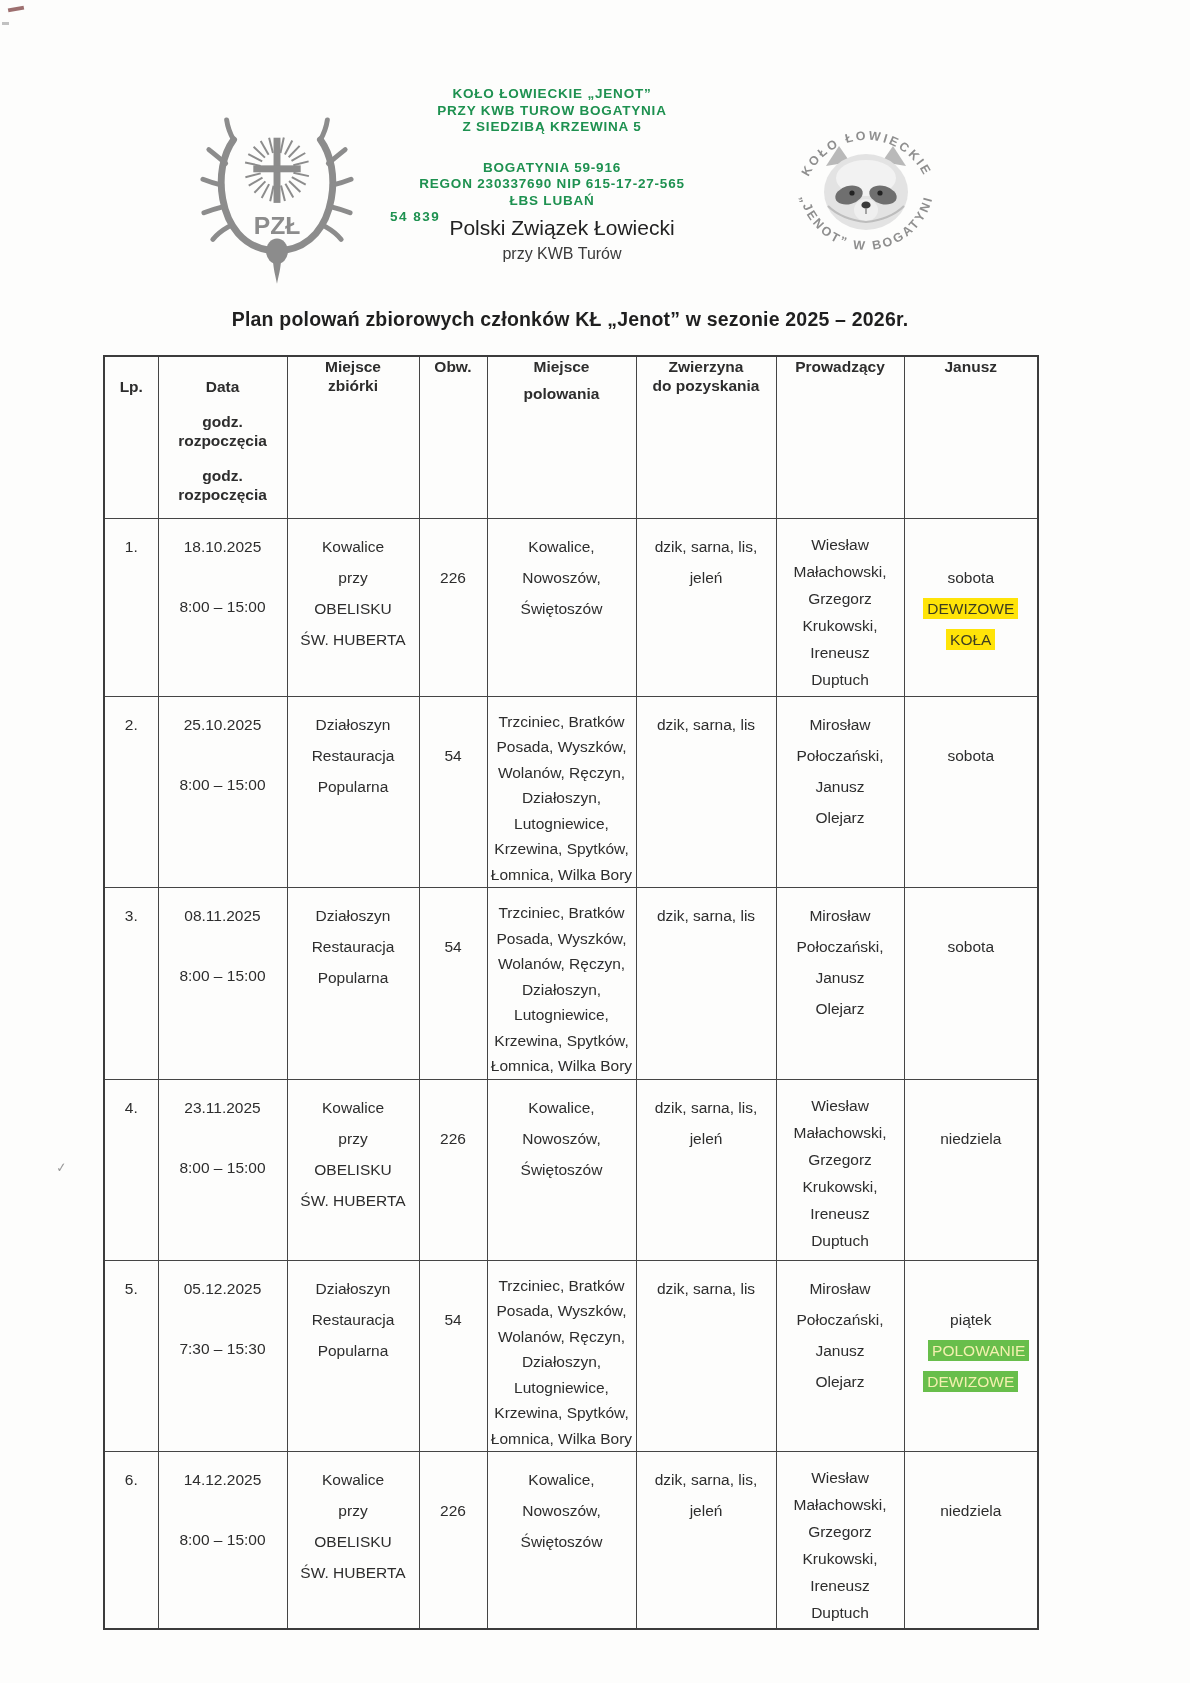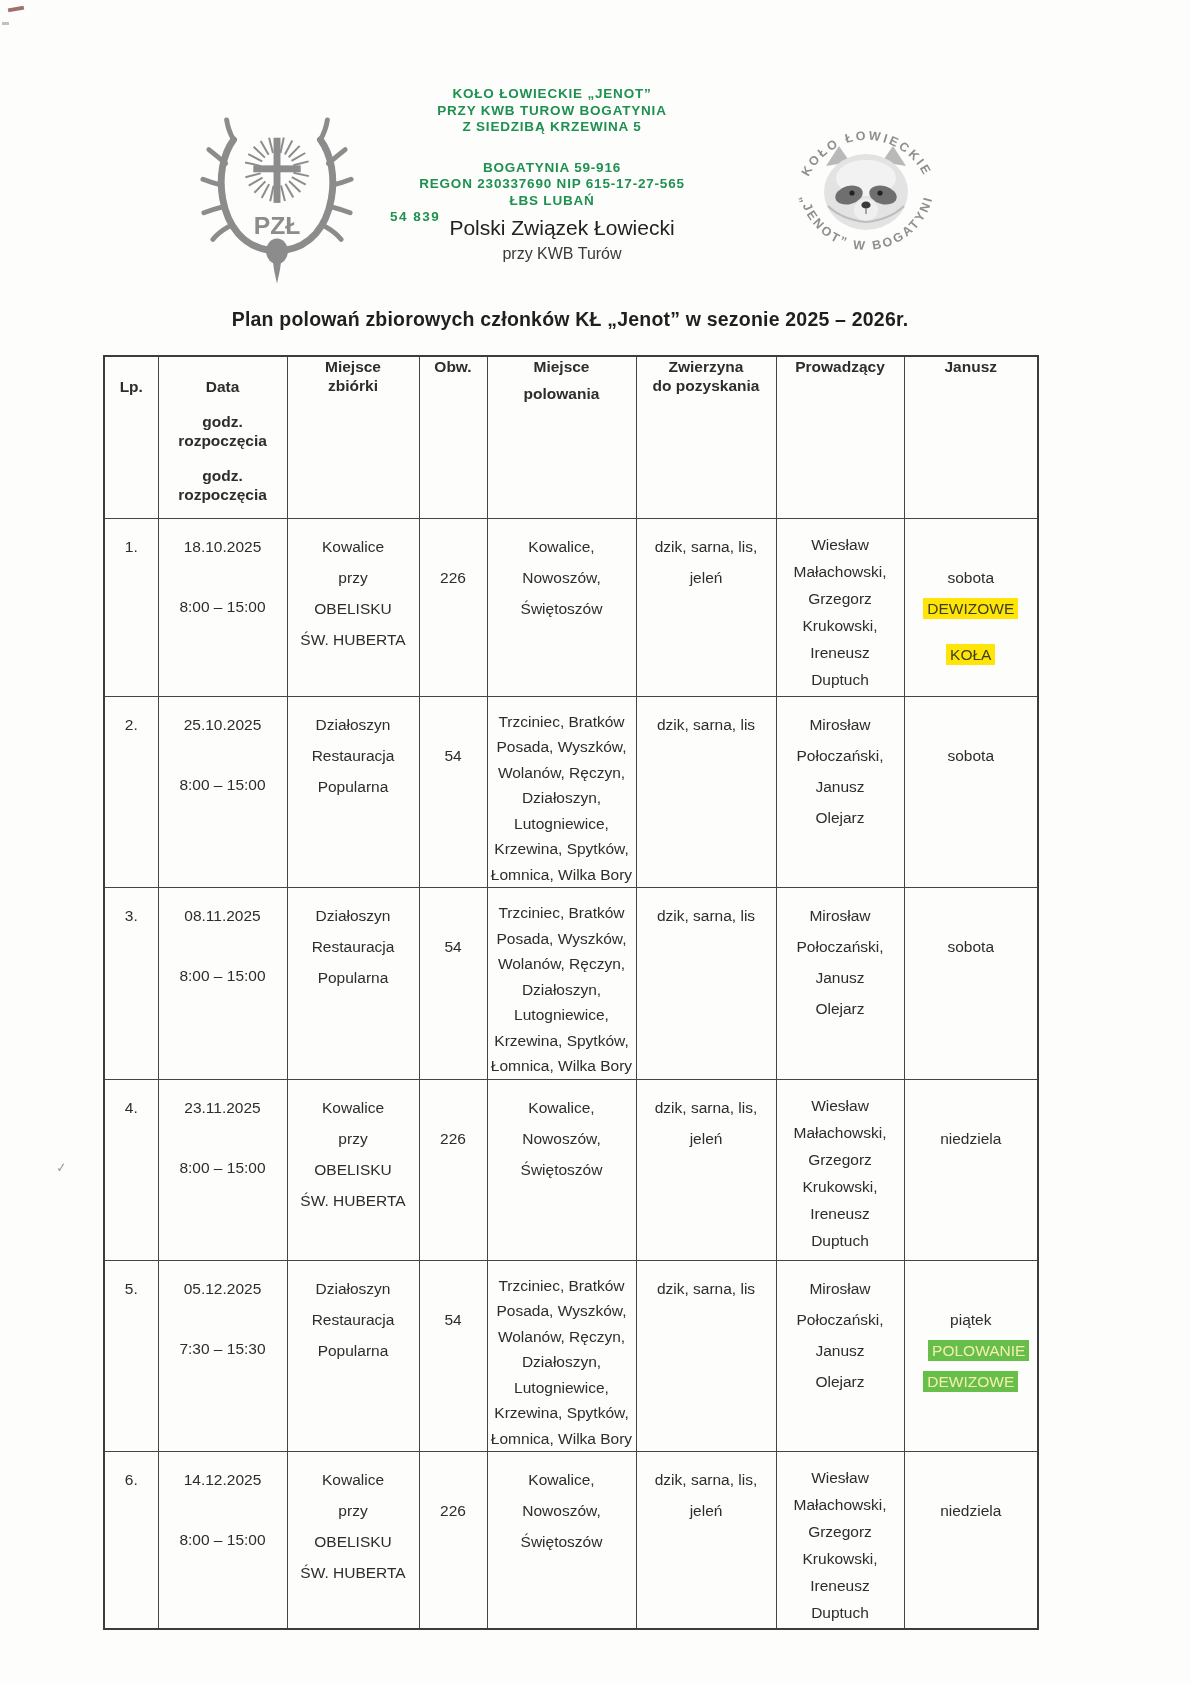--- a/index.html
+++ b/index.html
@@ -275,21 +275,21 @@
               <div class="ln" style="line-height: 27px;">Grzegorz</div>
               <div class="ln" style="line-height: 27px;">Krukowski,</div>
               <div class="ln" style="line-height: 27px;">Ireneusz</div>
               <div class="ln" style="line-height: 27px;">Duptuch</div>
             </div>
           </td>
           <td class="c-uwagi">
             <div class="cin">
               <div class="ln" style="line-height: 31px;"><span>sobota</span></div>
               <div class="ln" style="line-height: 31px;"><span class="hl hl-yellow">DEWIZOWE</span></div>
-              <div class="ln" style="line-height: 31px; margin-top: 15px;"><span class="hl hl-yellow">KOŁA</span></div>
+              <div class="ln" style="line-height: 31px;"><span class="hl hl-yellow">KOŁA</span></div>
             </div>
           </td>
         </tr>
         <tr style="height: 187px;">
           <td class="c-lp">
             <div class="cin">
               <div class="ln" style="line-height: 31px;">2.</div>
             </div>
           </td>
           <td class="c-data">

